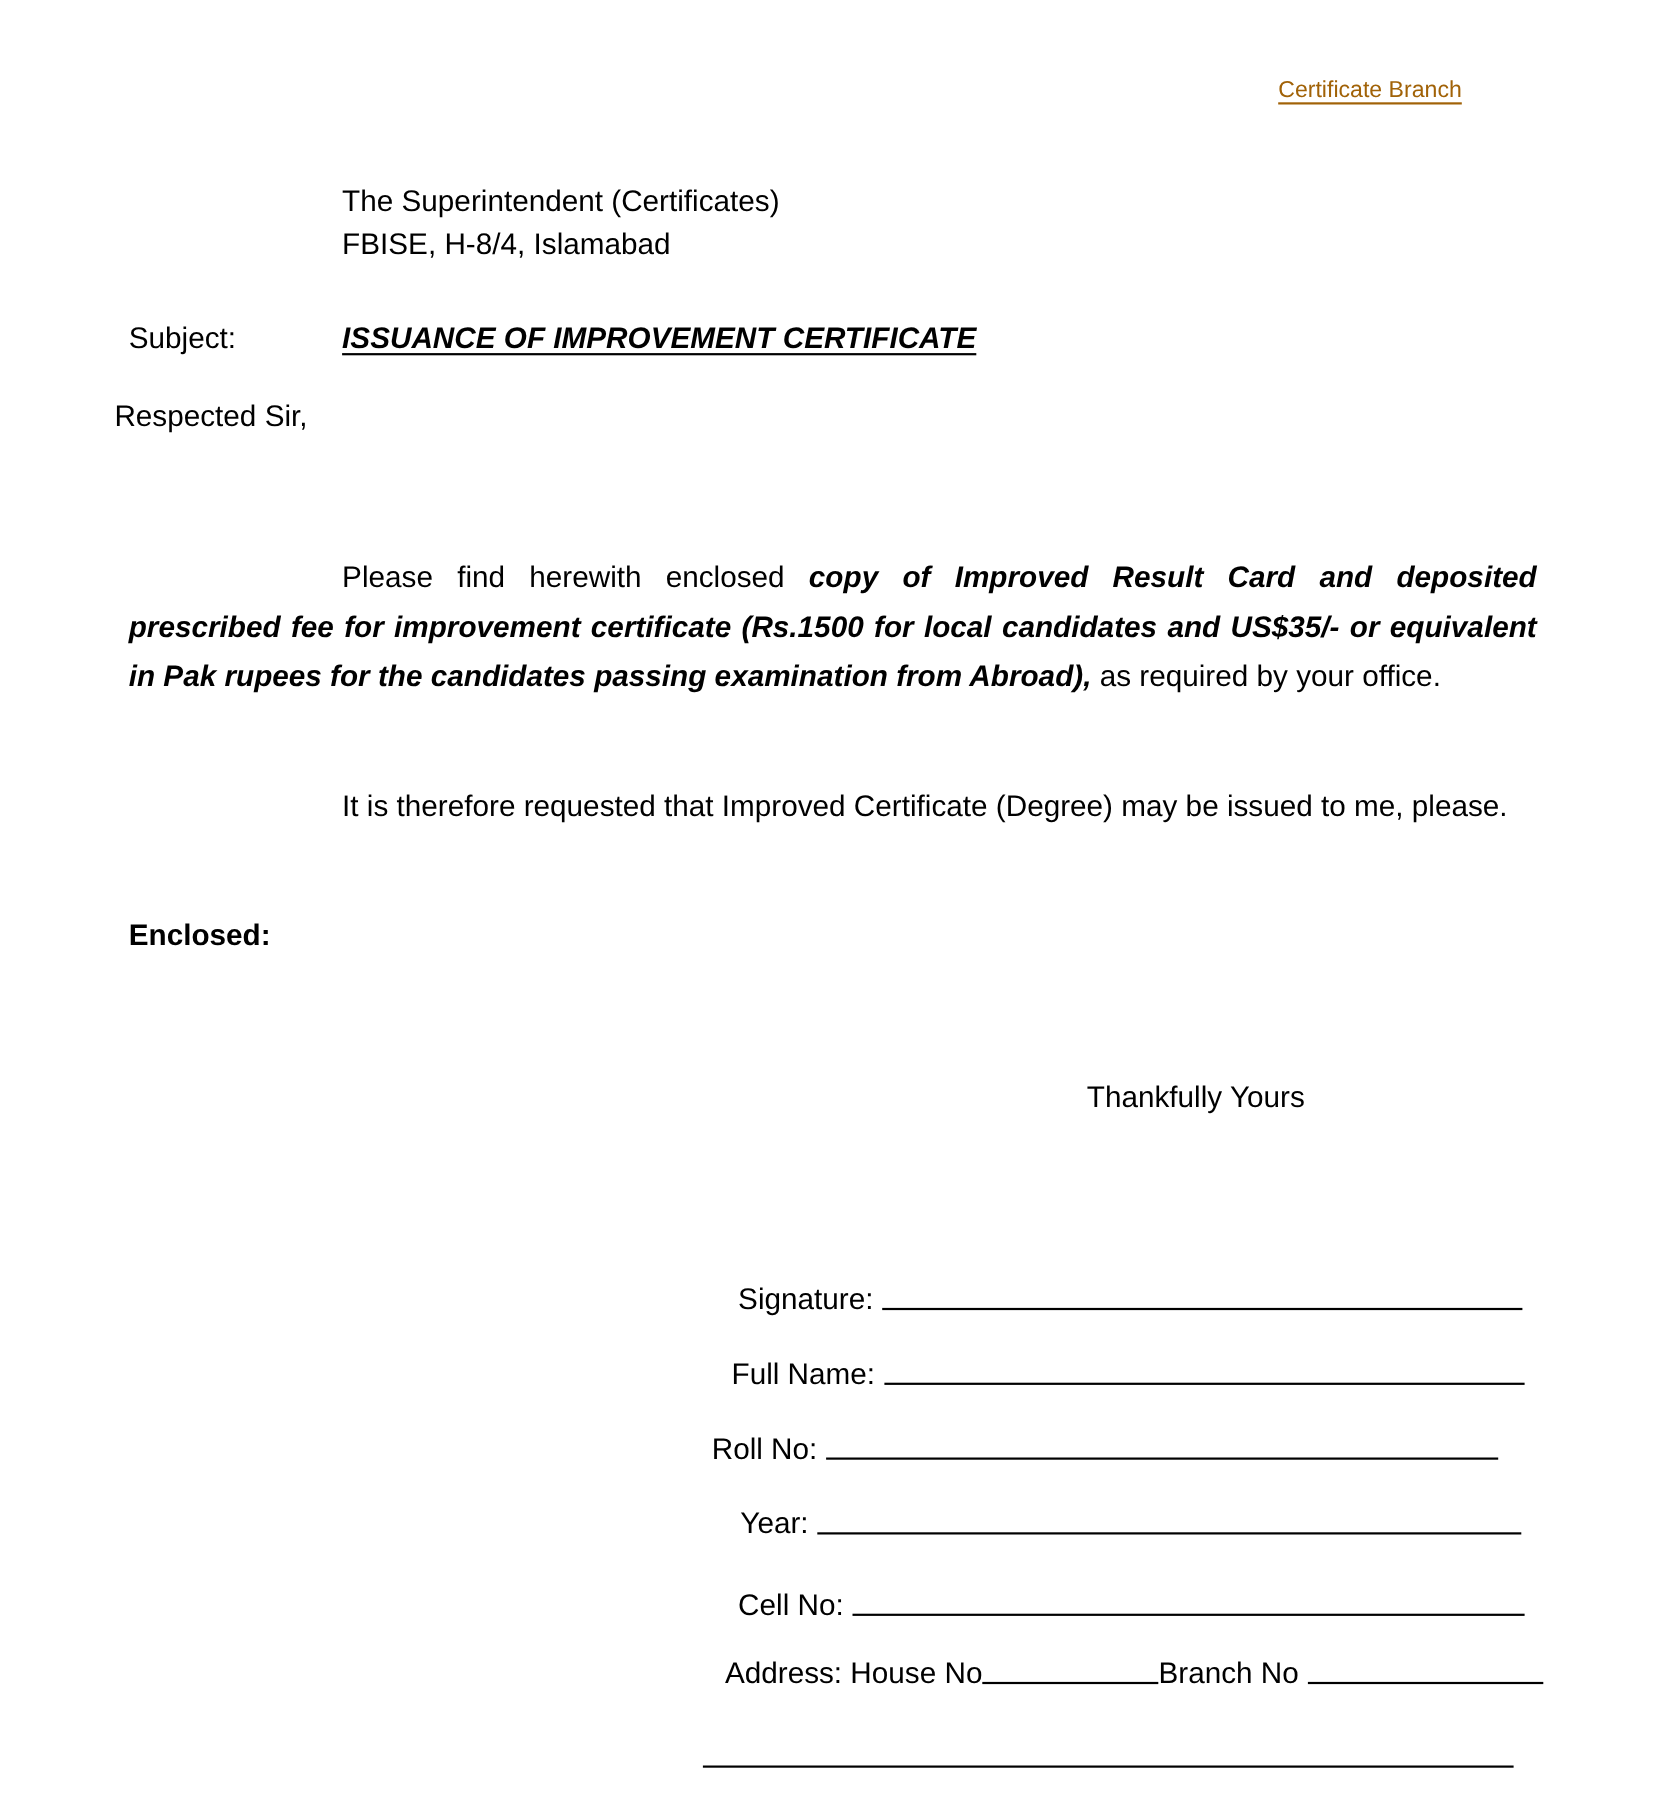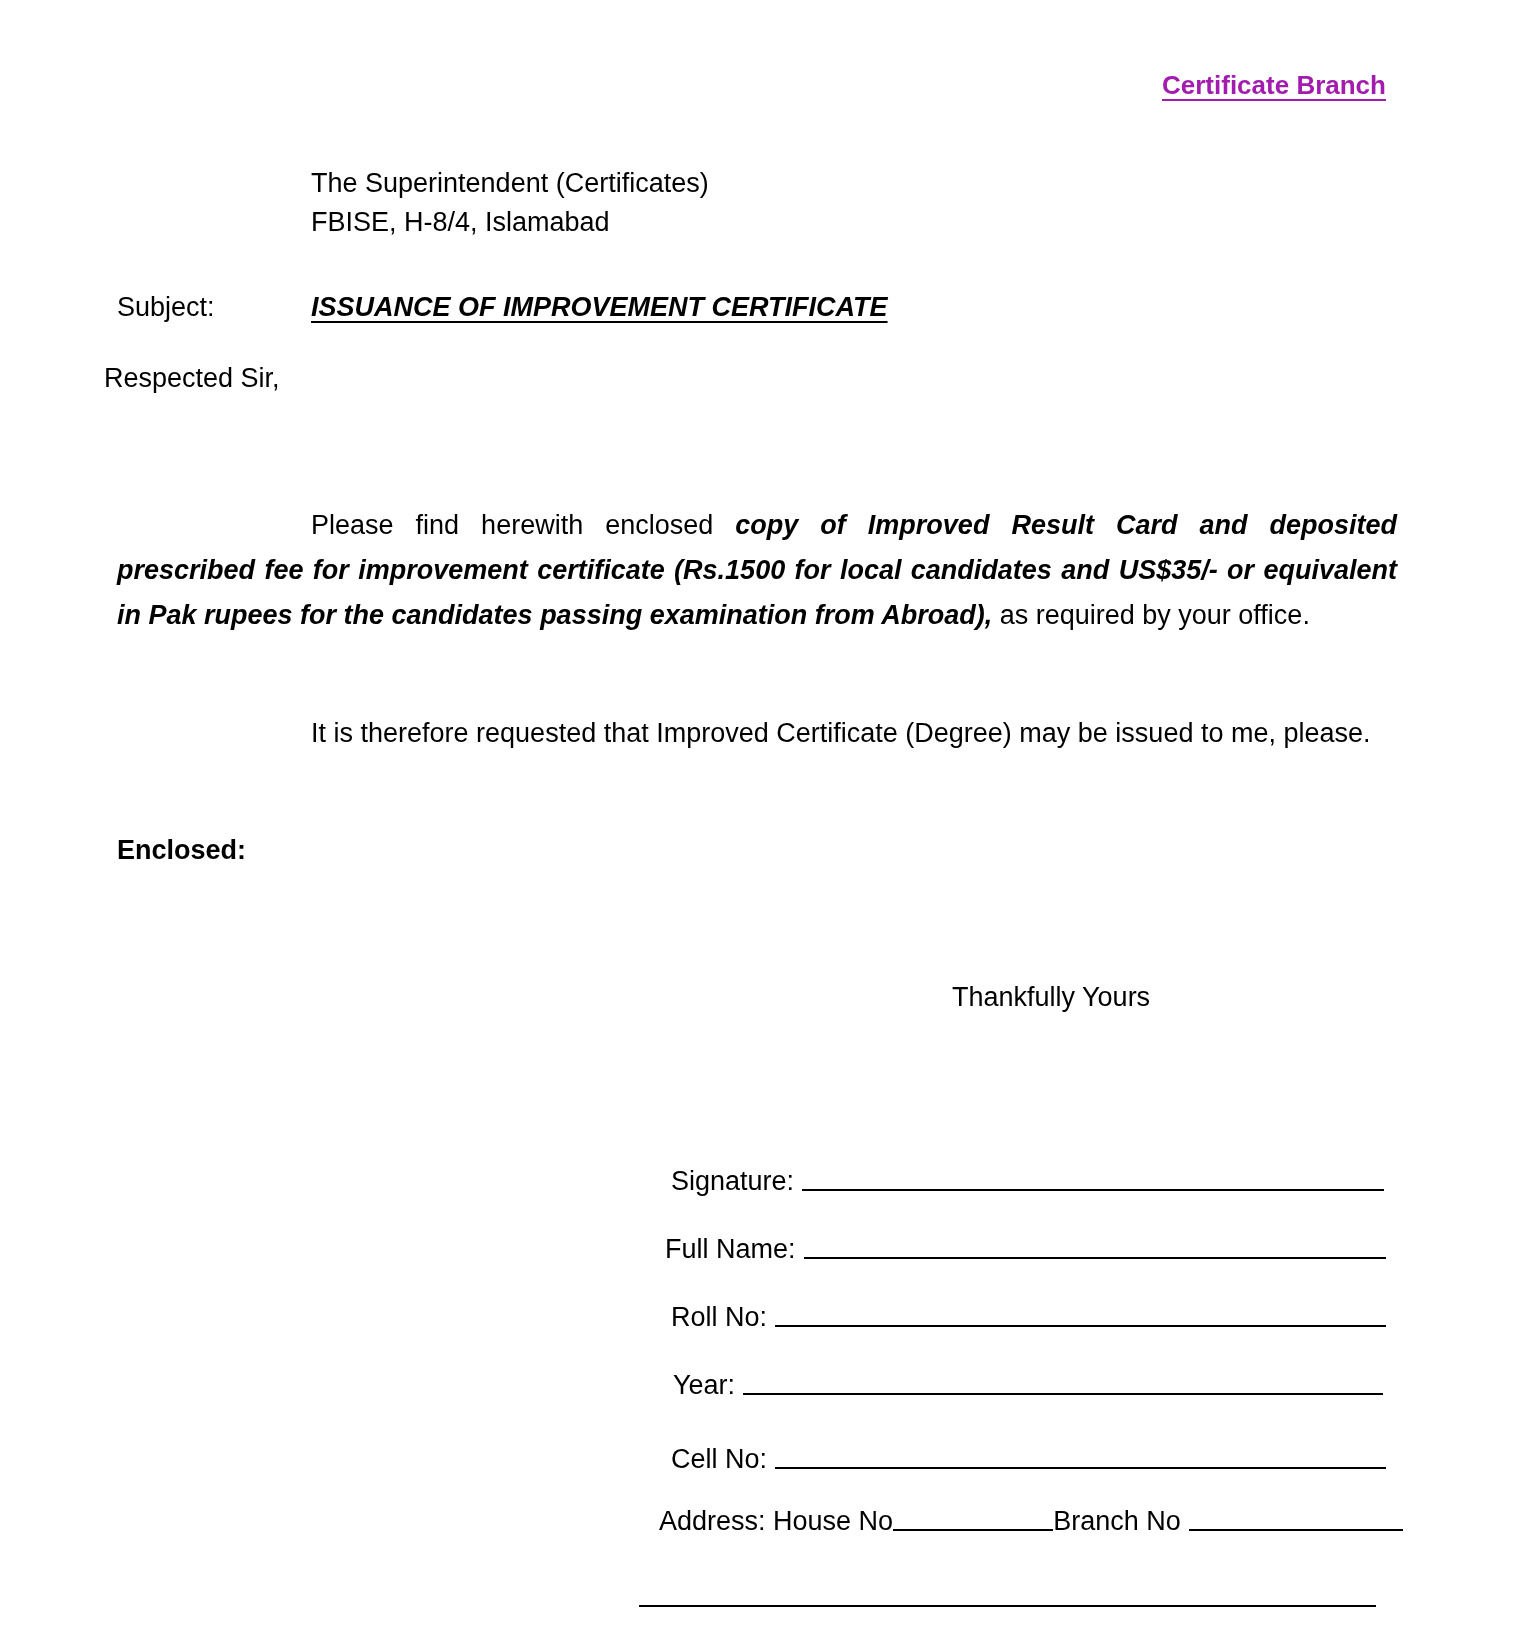--- a/index.html
+++ b/index.html
@@ -1,19 +1,19 @@
 <!DOCTYPE html>
 <html><head>
 <meta charset="utf-8">
 <style>
   html, body { margin: 0; padding: 0; background: #ffffff; }
   body { width: 1516px; height: 1636px; position: relative; overflow: hidden;
          font-family: "Liberation Sans", "DejaVu Sans", sans-serif; color: #000; font-size: 27px; }
   .abs { position: absolute; white-space: nowrap; }
-  .branch { color: #a21caf; text-decoration: underline; text-underline-offset: 5px; font-size: 26px; font-weight: bold; }
+  .branch { color: #a16207; text-decoration: underline; text-underline-offset: 5px; font-size: 21px; }
   .para { position: absolute; left: 117px; width: 1280px; line-height: 45px; text-align: justify; text-align-last: justify; }
   .bi { font-weight: bold; font-style: italic; }
   .subject-title { font-weight: bold; text-decoration: underline; text-underline-offset: 5px; }
   .field { position: absolute; display: flex; align-items: flex-end; white-space: nowrap; }
   .line { border-bottom: 2px solid #000; height: 0; margin-left: 8px; margin-bottom: 6px; }
 </style>
 </head>
 <body>
 
 <div class="abs branch" style="left:1162px; top:70px;">Certificate Branch</div>
@@ -29,31 +29,31 @@
 <div class="para" style="top:503px; text-indent:194px; text-align-last:left;">
   <span>Please find herewith enclosed</span>
   <span class="bi">copy of Improved Result Card and deposited prescribed fee for improvement certificate (Rs.1500 for local candidates and US$35/- or equivalent in Pak rupees for the candidates passing examination from Abroad),</span>
   <span>as required by your office.</span>
 </div>
 
 <div class="para" style="top:711px; left:123px; width:1252px; text-indent:188px; text-align-last:left;">It is therefore requested that Improved Certificate (Degree) may be issued to me, please.</div>
 
 <div class="abs" style="left:117px; top:835px; font-weight:bold;">Enclosed:</div>
 
-<div class="abs" style="left:952px; top:982px;text-align:right;">Thankfully Yours</div>
+<div class="abs" style="left:988px; top:982px;text-align:right;">Thankfully Yours</div>
 
 <div class="field" style="left:671px; top:1166px;">
   <span>Signature:</span>
   <span class="line" style="width:582px;"></span>
 </div>
 <div class="field" style="left:665px; top:1234px;">
   <span>Full Name:</span>
   <span class="line" style="width:582px;"></span>
 </div>
-<div class="field" style="left:671px; top:1302px;text-align:right;">
+<div class="field" style="left:647px; top:1302px;text-align:right;">
   <span>Roll No:</span>
   <span class="line" style="width:611px;"></span>
 </div>
 <div class="field" style="left:673px; top:1370px;">
   <span>Year:</span>
   <span class="line" style="width:640px;"></span>
 </div>
 <div class="field" style="left:671px; top:1444px;">
   <span>Cell No:</span>
   <span class="line" style="width:611px;"></span>

